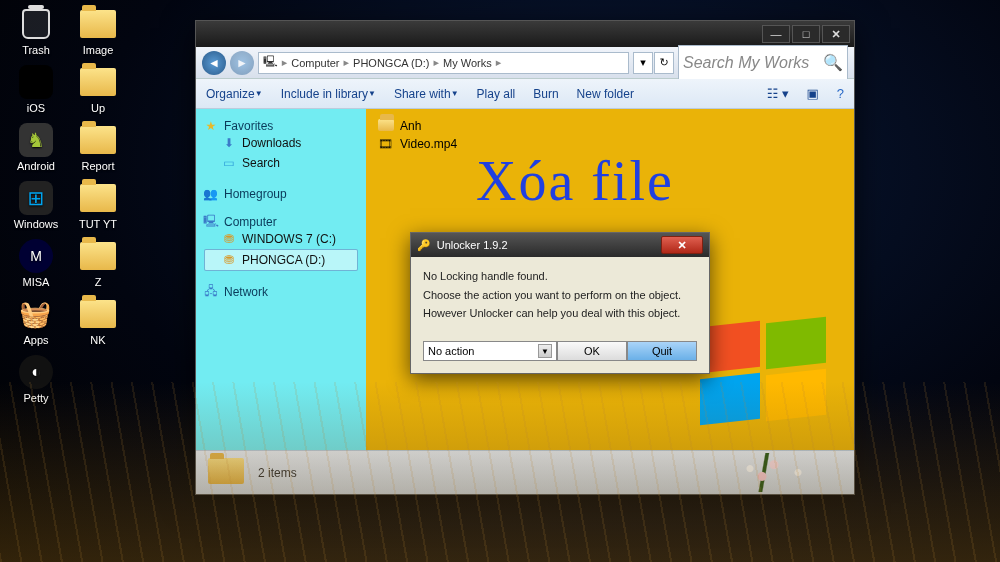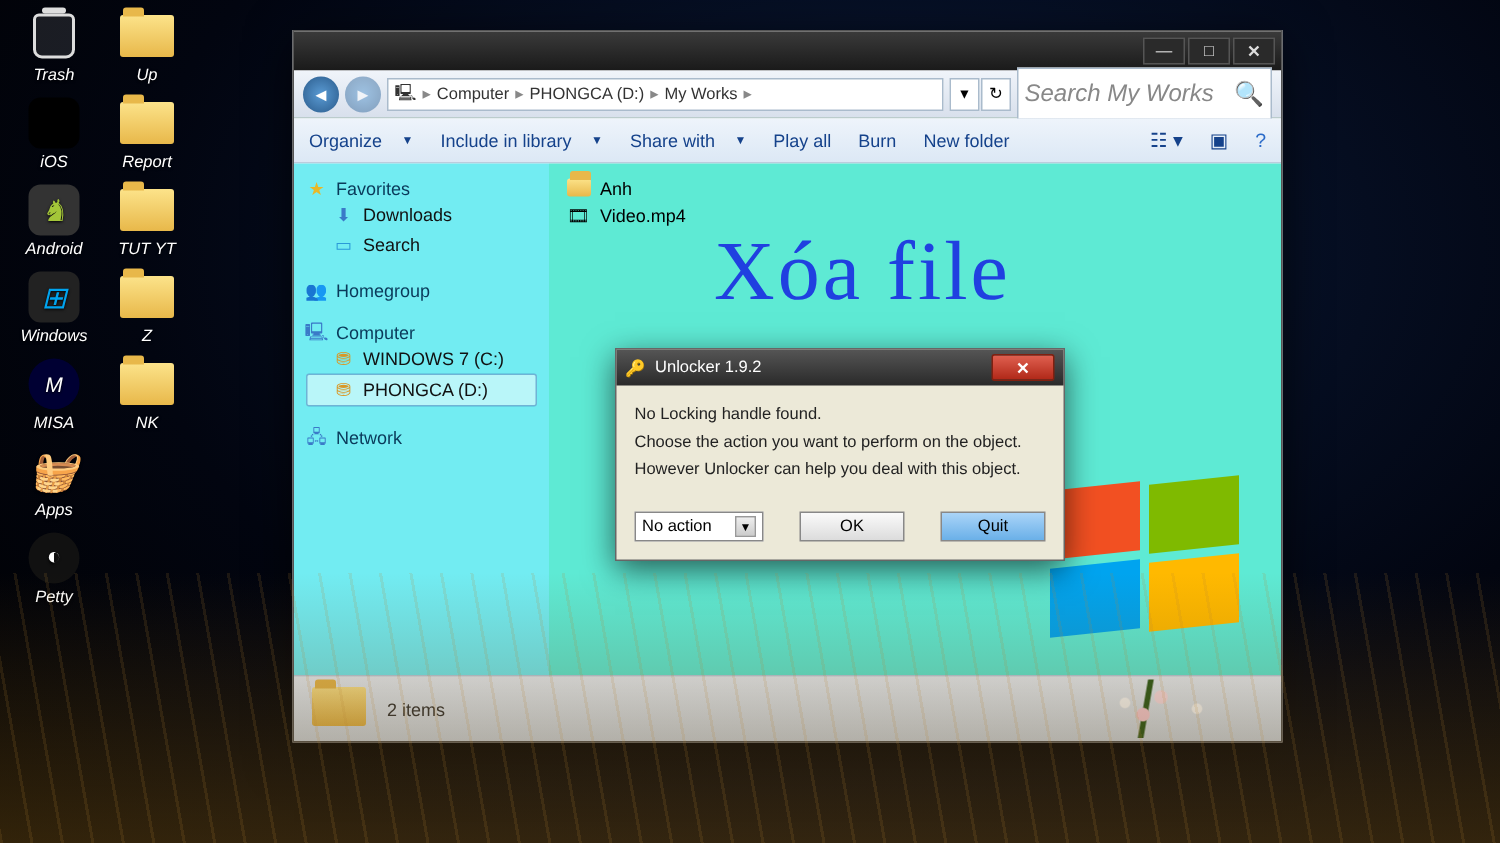--- a/index.html
+++ b/index.html
@@ -12,21 +12,21 @@
 }
 .desktop::after {
   content:""; position:absolute; bottom:0; left:0; right:0; height:180px;
   background: repeating-linear-gradient(80deg, rgba(180,130,50,0.15) 0 2px, transparent 2px 20px),
               linear-gradient(to top, rgba(100,70,20,0.5), transparent);
   pointer-events:none;
 }
 
 .desk-icons { position:absolute; left:8px; top:6px; display:flex; flex-direction:column; gap:8px; }
 .desk-col2 { left:70px; }
-.dicon { width:56px; display:flex; flex-direction:column; align-items:center; gap:2px; color:#fff; font-size:11px; text-shadow:0 1px 2px #000; cursor:pointer;font-style:italic; }
+.dicon { width:56px; display:flex; flex-direction:column; align-items:center; gap:2px; color:#fff; font-size:11px; text-shadow:0 1px 2px #000; cursor:pointer; }
 .dicon .pic { width:40px; height:36px; display:flex; align-items:center; justify-content:center; }
 .folder-ic { width:36px; height:28px; background:linear-gradient(#fce38a,#e8b84a); border-radius:2px; position:relative; }
 .folder-ic::before { content:""; position:absolute; top:-5px; left:2px; width:14px; height:6px; background:#e8b84a; border-radius:2px 2px 0 0; }
 .trash-ic { width:28px; height:30px; border:2px solid #ddd; border-radius:4px 4px 6px 6px; background:rgba(255,255,255,0.1); position:relative; }
 .trash-ic::before { content:""; position:absolute; top:-6px; left:4px; right:4px; height:4px; background:#ddd; border-radius:2px; }
 .app-ic { width:34px; height:34px; border-radius:8px; display:flex; align-items:center; justify-content:center; font-size:20px; }
 .apple { background:#000; color:#fff; }
 .android { background:#333; color:#a4c639; }
 .win { background:#222; color:#00a4ef; }
 .misa { background:#003; color:#fff; border-radius:50%; font-size:14px; }
@@ -48,41 +48,41 @@
 .navbtn.fwd { opacity:0.5; }
 .breadcrumb { flex:1; height:22px; background:#fff; border:1px solid #abc; display:flex; align-items:center; padding:0 4px; font-size:11px; color:#333; }
 .breadcrumb .sep { color:#888; margin:0 4px; }
 .bc-item { cursor:pointer; }
 .refresh-grp { display:flex; gap:1px; }
 .rb { width:20px; height:22px; background:#fff; border:1px solid #abc; display:flex; align-items:center; justify-content:center; font-size:11px; cursor:pointer; }
 .searchbox { width:170px; height:35px; background:#fff; border:1px solid #abc; display:flex; align-items:center; padding:0 4px; color:#888; font-size:16px; font-style:italic; }
 .searchbox .sicon { margin-left:auto; color:#58a; font-style:normal; }
 
 .toolbar { height:30px; background:linear-gradient(#eef4fb,#dce8f5); display:flex; align-items:center; padding:0 10px; gap:18px; font-size:12px; color:#15428b; border-bottom:1px solid #bcd; }
-.tool { cursor:pointer; display:flex; align-items:center; gap:13px; }
+.tool { cursor:pointer; display:flex; align-items:center; gap:0; }
 .tool .dd { font-size:8px; }
 .toolbar .spacer { flex:1; }
 .tricon { font-size:13px; color:#15428b; cursor:pointer; }
 
 .body { flex:1; display:flex; min-height:0; }
 .sidebar { width:170px; background:#72ecf2; padding:10px 8px; font-size:12px; overflow:hidden; }
 .sgroup { margin-bottom:14px; }
 .sgroup .ghead { display:flex; align-items:center; gap:6px; color:#0a3a5a; font-weight:500; cursor:pointer; }
 .sgroup .gitem { display:flex; align-items:center; gap:6px; padding:3px 0 3px 18px; cursor:pointer; color:#111; }
 .sgroup .gitem.sel { background:rgba(255,255,255,0.5); border:1px solid rgba(0,80,160,0.4); border-radius:2px; padding-left:17px; }
 .sic { width:14px; height:14px; display:inline-flex; align-items:center; justify-content:center; font-size:12px; }
 .star { color:#e8b828; }
 .dl { color:#3a7ac8; }
 .desk { color:#2a9ad8; }
 .hg { color:#3a7ac8; }
 .comp { color:#3a7ac8; }
 .drv { color:#d89828; }
 .net { color:#3a7ac8; }
 
-.content { flex:1; background:#5eead4; position:relative; padding:8px 12px; font-size:12px; }
+.content { flex:1; background:#eab308; position:relative; padding:8px 12px; font-size:12px; }
 .file-row { display:flex; align-items:center; gap:6px; padding:2px 0; cursor:pointer; }
 .file-ic { width:16px; height:14px; }
 .watermark { position:absolute; top:40px; left:110px; font-size:56px; color:#2040e0; font-family:"Segoe UI Light","Segoe UI"; letter-spacing:2px; pointer-events:none; }
 .winlogo { position:absolute; right:20px; bottom:20px; width:140px; height:110px; }
 .winlogo .q { position:absolute; width:60px; height:46px; }
 .q1 { background:#f25022; left:6px; top:4px; transform:skewY(-6deg); }
 .q2 { background:#7fba00; left:72px; top:0; transform:skewY(-6deg); }
 .q3 { background:#00a4ef; left:6px; top:56px; transform:skewY(-6deg); }
 .q4 { background:#ffb900; left:72px; top:52px; transform:skewY(-6deg); }
 
@@ -95,21 +95,21 @@
   radial-gradient(circle at 40% 60%, #ffd0da 4px, transparent 5px),
   linear-gradient(100deg, transparent 40%, #2a5a1a 41%, #2a5a1a 43%, transparent 44%);
 }
 
 
 .dialog { position:absolute; left:410px; top:232px; width:300px; background:#ece9d8; border:1px solid #666; box-shadow:0 6px 20px rgba(0,0,0,0.6); font-size:11px; }
 .dlg-title { height:24px; background:linear-gradient(#555,#2a2a2a); color:#fff; display:flex; align-items:center; padding:0 6px; gap:6px; }
 .dlg-title .key { color:#e8b828; }
 .dlg-title .dlg-close { margin-left:auto; width:42px; height:18px; background:linear-gradient(#e06050,#b02818); border:1px solid #802010; border-radius:2px; display:flex; align-items:center; justify-content:center; color:#fff; font-weight:bold; cursor:pointer; }
 .dlg-body { padding:10px 12px; line-height:1.7; color:#222; }
-.dlg-actions { display:flex; gap:24px; padding:8px 12px 12px; align-items:center; }
+.dlg-actions { display:flex; gap:0; padding:8px 12px 12px; align-items:center; }
 .combo { flex:1; height:20px; background:#fff; border:1px solid #888; display:flex; align-items:center; padding:0 4px; justify-content:space-between; cursor:pointer; }
 .combo .cdd { width:14px; height:14px; background:linear-gradient(#eee,#ccc); border:1px solid #999; display:flex; align-items:center; justify-content:center; font-size:8px; }
 .dbtn { width:70px; height:20px; background:linear-gradient(#fafafa,#dcdcdc); border:1px solid #888; cursor:pointer; display:flex; align-items:center; justify-content:center; }
 .dbtn.quit { background:linear-gradient(#aad4f8,#6ab0e8); }
 </style>
 </head>
 <body>
 
 <div class="desktop">
 
@@ -152,20 +152,26 @@
       </div>
     <div class="dicon">
         <div class="pic">
           <div class="app-ic petty">◐</div>
         </div>
         <span>Petty</span>
       </div>
   </div>
 
   <div class="desk-icons desk-col2">
+    <div class="dicon">
+        <div class="pic">
+          <div class="folder-ic"></div>
+        </div>
+        <span>Image</span>
+      </div>
     <div class="dicon">
         <div class="pic">
           <div class="folder-ic"></div>
         </div>
         <span>Up</span>
       </div>
     <div class="dicon">
         <div class="pic">
           <div class="folder-ic"></div>
         </div>

